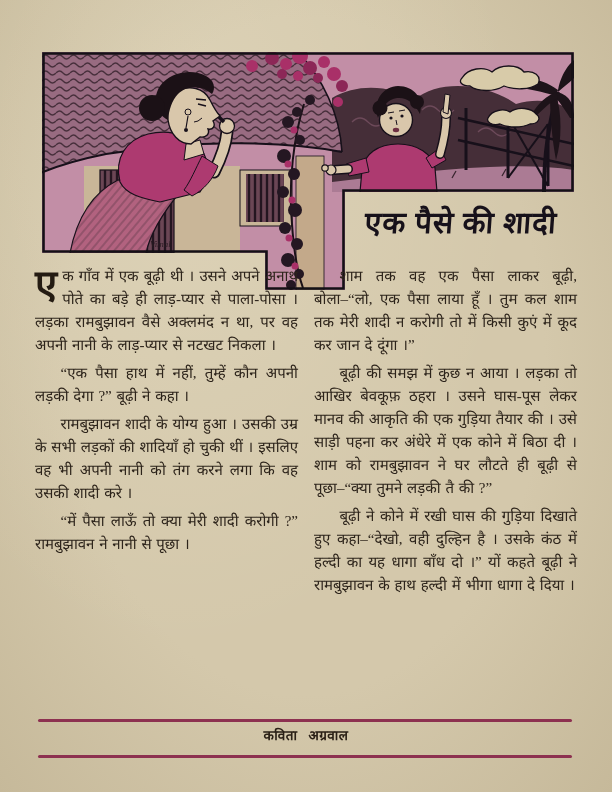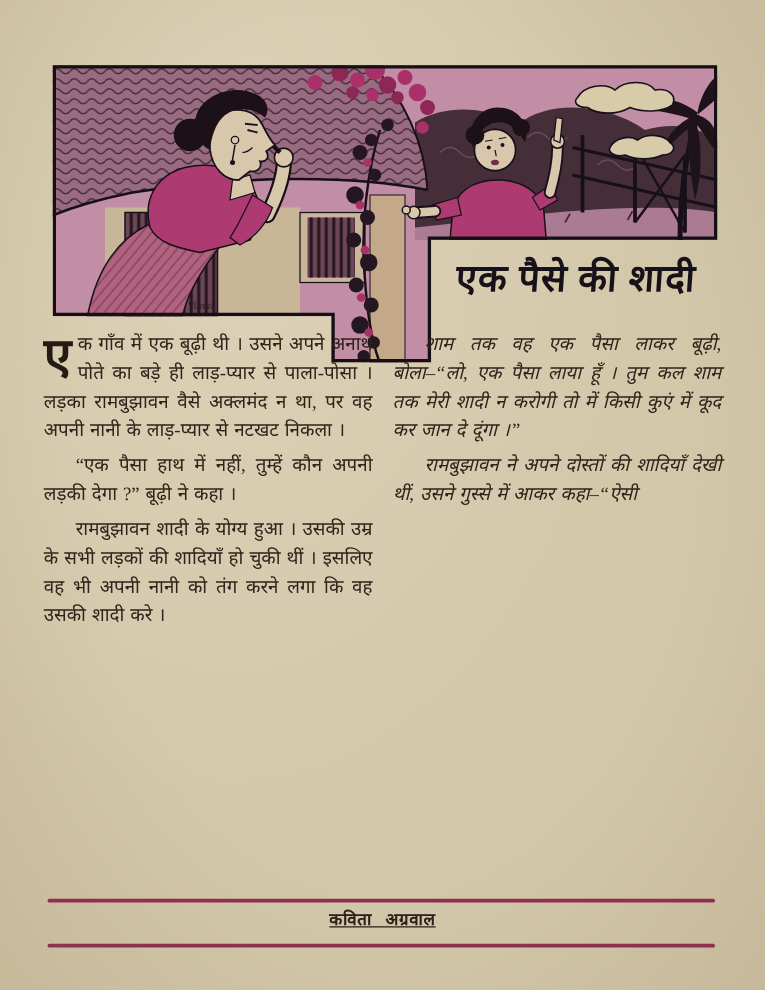--- a/index.html
+++ b/index.html
@@ -14,30 +14,30 @@
   .title{
     position:absolute;left:348px;top:201px;width:226px;text-align:center;
     font-size:30px;font-weight:bold;color:#17111a;transform:skewX(-4deg);
     letter-spacing:1px;
   }
   .col{
     position:absolute;top:265px;width:263px;font-size:15px;line-height:23px;
     text-align:justify;color:#2d241b;word-spacing:1px;
   }
   .col-left{left:35px;}
-  .col-right{left:314px;font-style:italic;}
+  .col-right{left:314px;}
   .col p{margin:0 0 5px 0;}
   .col p.ind{text-indent:1.7em;}
   .dropcap{float:left;font-size:40px;line-height:37px;padding:1px 5px 0 0;font-weight:600;color:#241b12;}
   .rule{position:absolute;left:38px;width:534px;height:3px;background:#8d3150;border-radius:2px;}
   .rule-top{top:719px;}
   .rule-bottom{top:755px;}
   .author{
     position:absolute;left:0;top:726px;width:612px;text-align:center;
-    font-size:13.5px;font-weight:bold;color:#2a2016;word-spacing:7px;letter-spacing:.5px;text-decoration:underline;
+    font-size:13.5px;font-weight:bold;color:#2a2016;word-spacing:7px;letter-spacing:.5px;
   }
 </style>
 </head>
 <body>
 
 <div class="page">
 
   <svg class="illus" width="532" height="245" viewBox="0 0 532 245">
     <defs>
       <clipPath id="frame">
@@ -204,24 +204,26 @@
   </svg>
 
   <div class="title">एक पैसे की शादी</div>
 
   <div class="col col-left">
     <p>
       <span class="dropcap">ए</span><span>क गाँव में एक बूढ़ी थी ।  उसने अपने अनाथ पोते का बड़े ही लाड़-प्यार से पाला-पोसा ।  लड़का रामबुझावन वैसे अक्लमंद न था, पर वह अपनी नानी के लाड़-प्यार से नटखट निकला ।</span>
     </p>
     <p class="ind">“एक पैसा हाथ में नहीं, तुम्हें कौन अपनी लड़की देगा ?”  बूढ़ी ने कहा ।</p>
     <p class="ind">रामबुझावन शादी के योग्य हुआ ।  उसकी उम्र के सभी लड़कों की शादियाँ हो चुकी थीं ।  इसलिए वह भी अपनी नानी को तंग करने लगा कि वह उसकी शादी करे ।</p>
+    <p class="ind">“में पैसा लाऊँ तो क्या मेरी शादी करोगी ?”  रामबुझावन ने नानी से पूछा ।</p>
   </div>
 
   <div class="col col-right">
     <p class="ind">शाम तक वह एक पैसा लाकर बूढ़ी, बोला–“लो, एक पैसा लाया हूँ ।  तुम कल शाम तक मेरी शादी न करोगी तो में किसी कुएं में कूद कर जान दे दूंगा ।”</p>
-    <p class="ind">रामबुझावन ने अपने दोस्तों की शादियाँ देखी थीं, उसने गुस्से में आकर कहा–“ऐसी</p>
+    <p class="ind">बूढ़ी की समझ में कुछ न आया ।  लड़का तो आखिर बेवकूफ़ ठहरा ।  उसने घास-पूस लेकर मानव की आकृति की एक गुड़िया तैयार की ।  उसे साड़ी पहना कर अंधेरे में एक कोने में बिठा दी ।  शाम को रामबुझावन ने घर लौटते ही बूढ़ी से पूछा–“क्या तुमने लड़की तै की ?”</p>
+    <p class="ind">बूढ़ी ने कोने में रखी घास की गुड़िया दिखाते हुए कहा–“देखो, वही दुल्हिन है ।  उसके कंठ में हल्दी का यह धागा बाँध दो ।”  यों कहते बूढ़ी ने रामबुझावन के हाथ हल्दी में भीगा धागा दे दिया ।</p>
   </div>
 
   <div class="rule rule-top"></div>
   <div class="author">कविता अग्रवाल</div>
   <div class="rule rule-bottom"></div>
 
 </div>
 
 </body></html>

